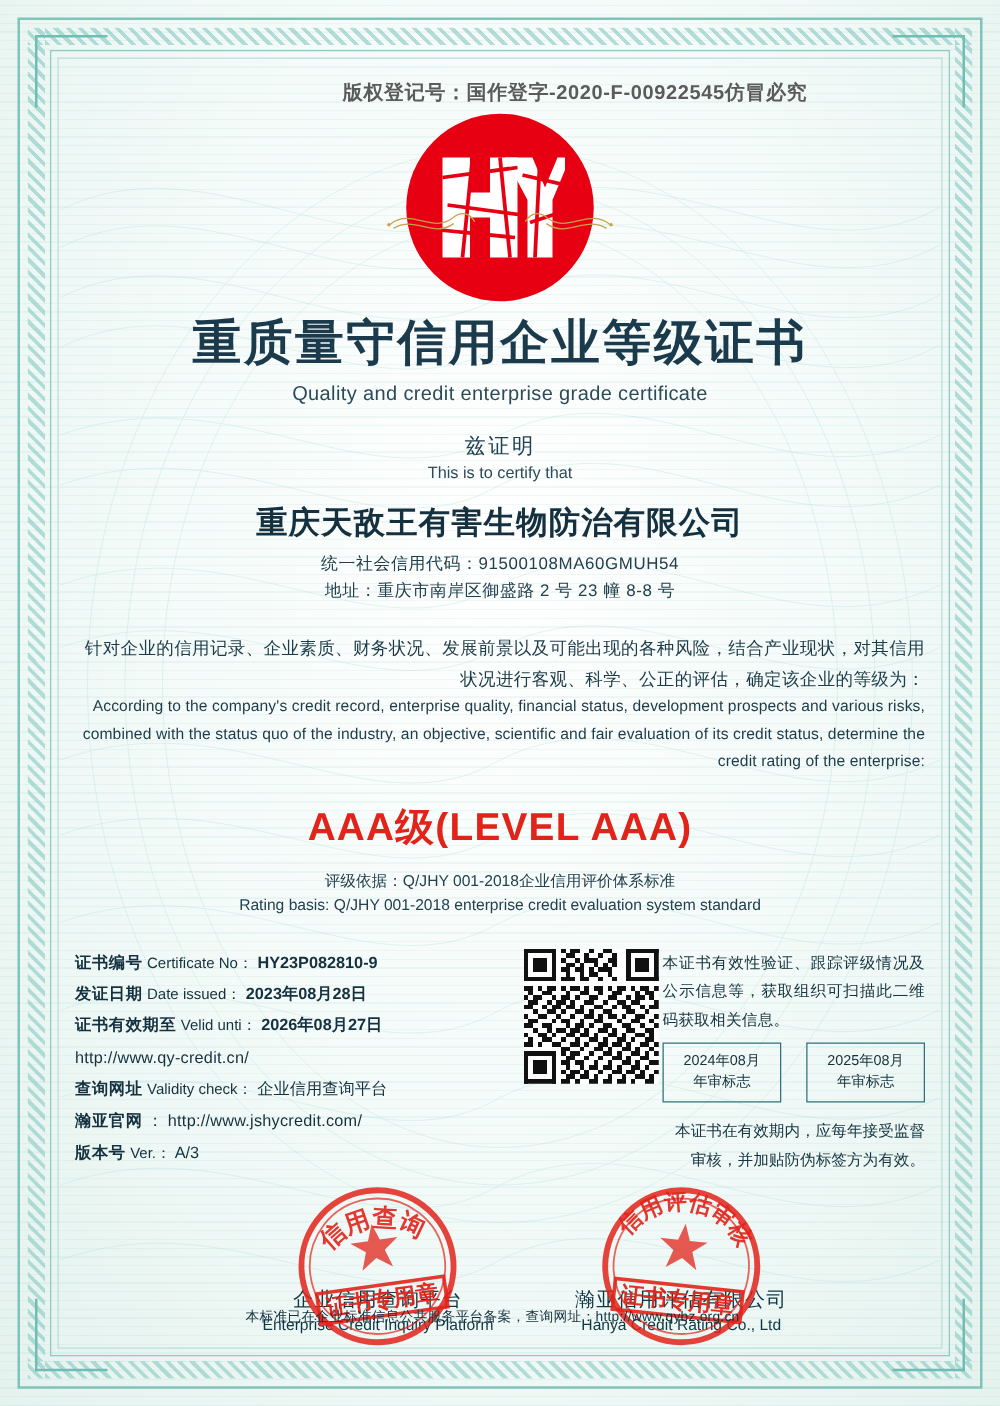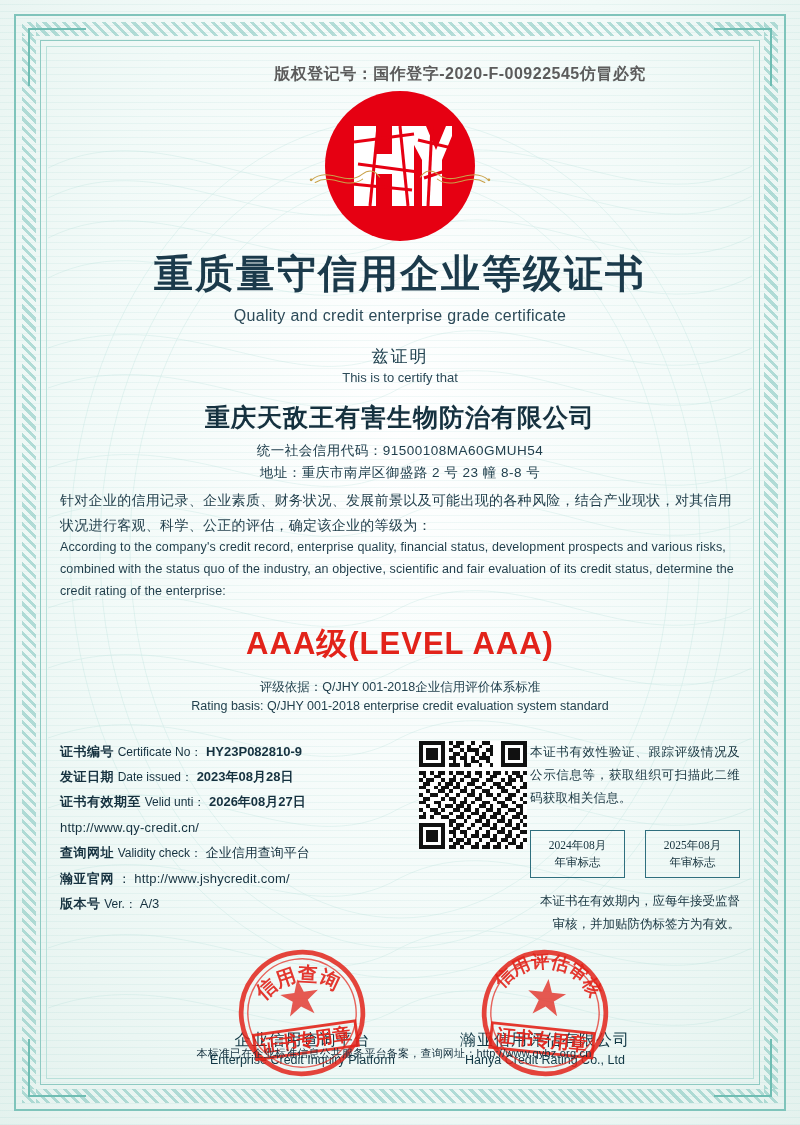--- a/index.html
+++ b/index.html
@@ -98,22 +98,22 @@
   .certify-en{margin-top:2px;font-size:13px;color:#2c4a58;}
   .company{
     margin-top:16px;
     font-size:25px;font-weight:bold;color:#15313f;letter-spacing:1px;
     font-family:"DejaVu Sans","Liberation Sans",sans-serif;
   }
   .meta-line{margin-top:8px;font-size:13.5px;color:#22404e;letter-spacing:.5px;}
   .meta-line.second{margin-top:4px;}
 
   .para{
-    margin-top:6px;width:100%;
-    font-size:13.5px;line-height:1.75;color:#1d3b48;text-align:left;
+    margin-top:24px;width:100%;
+    font-size:13.5px;line-height:1.75;color:#1d3b48;text-align:right;
   }
   .para .cn{font-size:14px;letter-spacing:.3px;}
   .para .en{font-size:12.5px;letter-spacing:.1px;}
 
   .level{
     margin-top:20px;
     font-size:31px;font-weight:bold;color:#e2231a;letter-spacing:1px;
   }
   .basis-cn{margin-top:14px;font-size:12.5px;color:#23414e;}
   .basis-en{margin-top:3px;font-size:12.5px;color:#23414e;}
@@ -135,21 +135,21 @@
     margin-top:2px;
   }
   .qr{width:108px;height:108px;display:block;}
 
   .lower-right{width:210px;margin-top:2px;}
   .lower-right .note{
     font-size:12.5px;color:#17343f;line-height:1.85;text-align:justify;
     letter-spacing:.2px;
   }
   .stamp-boxes{
-    margin-top:20px;display:flex;gap:20px;font-family:Liberation Serif, serif;
+    margin-top:6px;display:flex;gap:20px;
   }
   .stamp-box{
     width:100px;height:46px;border:1px solid #2f6f7e;
     display:flex;flex-direction:column;align-items:center;justify-content:center;
     font-size:11.5px;color:#16323d;line-height:1.45;
   }
   .right-note{
     margin-top:12px;font-size:12.5px;color:#17343f;line-height:1.8;text-align:right;
   }
 

